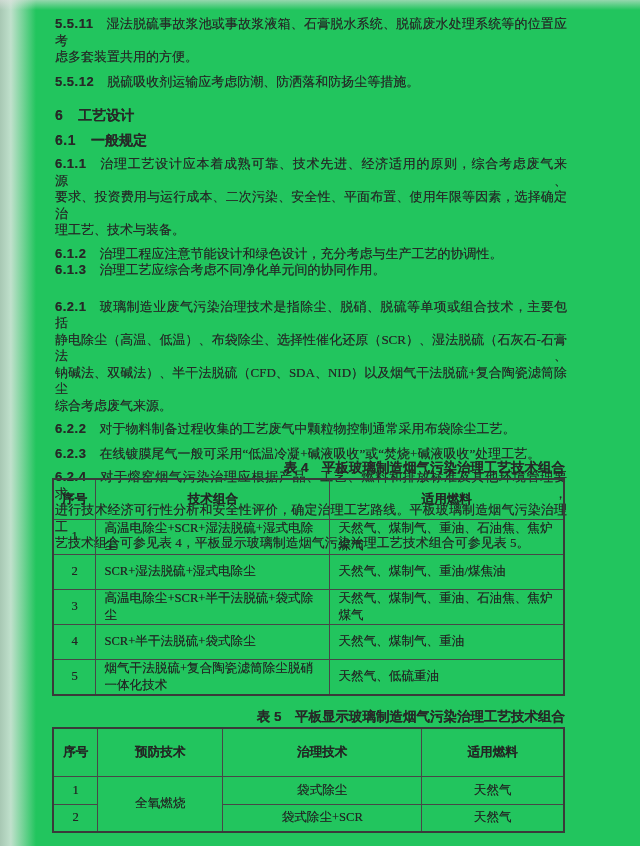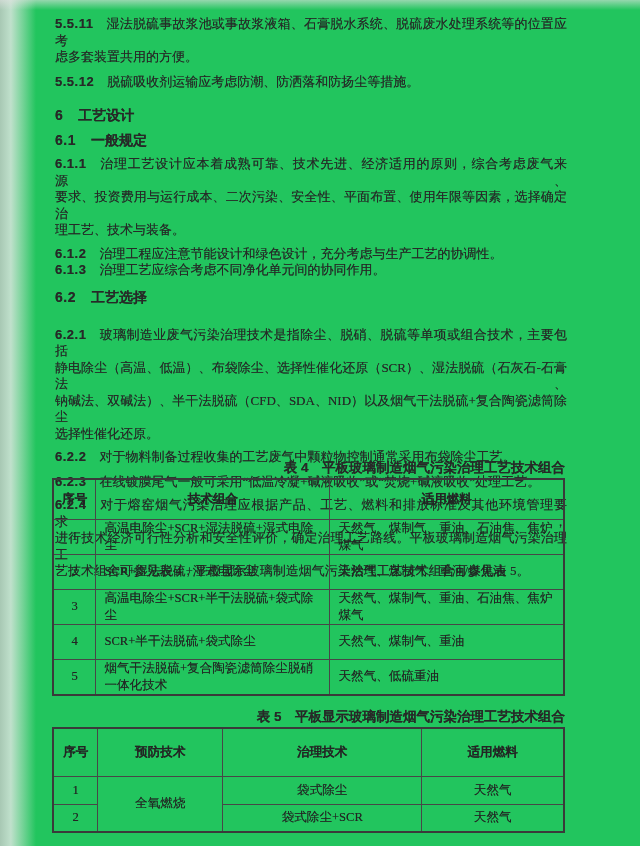--- a/index.html
+++ b/index.html
@@ -99,27 +99,26 @@
     </div>
 
     <div class="clause" style="margin-top:7px">
       <div class="ln"><span class="num">6.1.2</span><span>治理工程应注意节能设计和绿色设计，充分考虑与生产工艺的协调性。</span></div>
     </div>
 
     <div class="clause" style="">
       <div class="ln"><span class="num">6.1.3</span><span>治理工艺应综合考虑不同净化单元间的协同作用。</span></div>
     </div>
 
-    <div class="hd" style="margin-top:9px"><span class="num">6.2</span><span>工艺选择</span></div>
 
     <div class="clause" style="margin-top:20px">
       <div class="ln fill"><span class="num">6.2.1</span><span>玻璃制造业废气污染治理技术是指除尘、脱硝、脱硫等单项或组合技术，主要包括</span></div>
       <div class="ln fill">静电除尘（高温、低温）、布袋除尘、选择性催化还原（SCR）、湿法脱硫（石灰石-石膏法、</div>
       <div class="ln fill">钠碱法、双碱法）、半干法脱硫（CFD、SDA、NID）以及烟气干法脱硫+复合陶瓷滤筒除尘</div>
-      <div class="ln">选择性催化还原。</div>
+      <div class="ln">综合考虑废气来源。</div>
     </div>
 
     <div class="clause" style="margin-top:7px">
       <div class="ln"><span class="num">6.2.2</span><span>对于物料制备过程收集的工艺废气中颗粒物控制通常采用布袋除尘工艺。</span></div>
     </div>
 
     <div class="clause" style="margin-top:8px">
       <div class="ln"><span class="num">6.2.3</span><span>在线镀膜尾气一般可采用“低温冷凝+碱液吸收”或“焚烧+碱液吸收”处理工艺。</span></div>
     </div>
 

